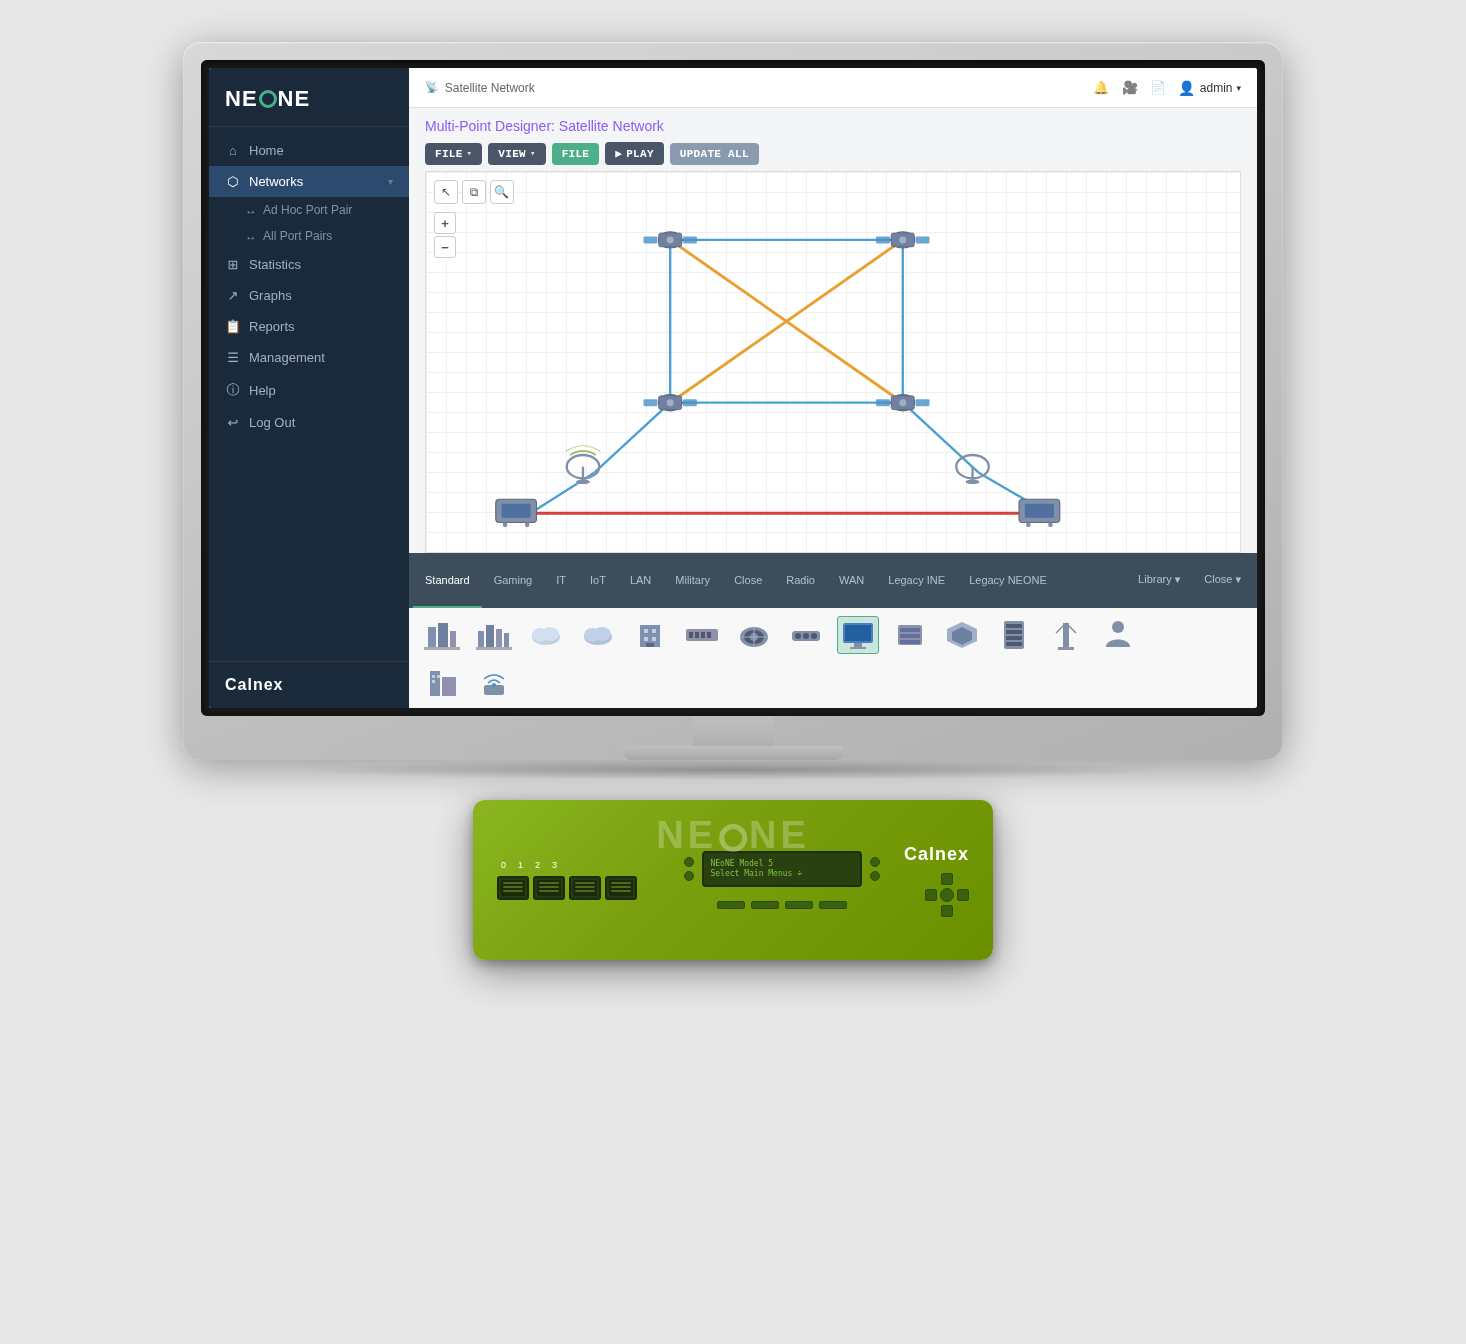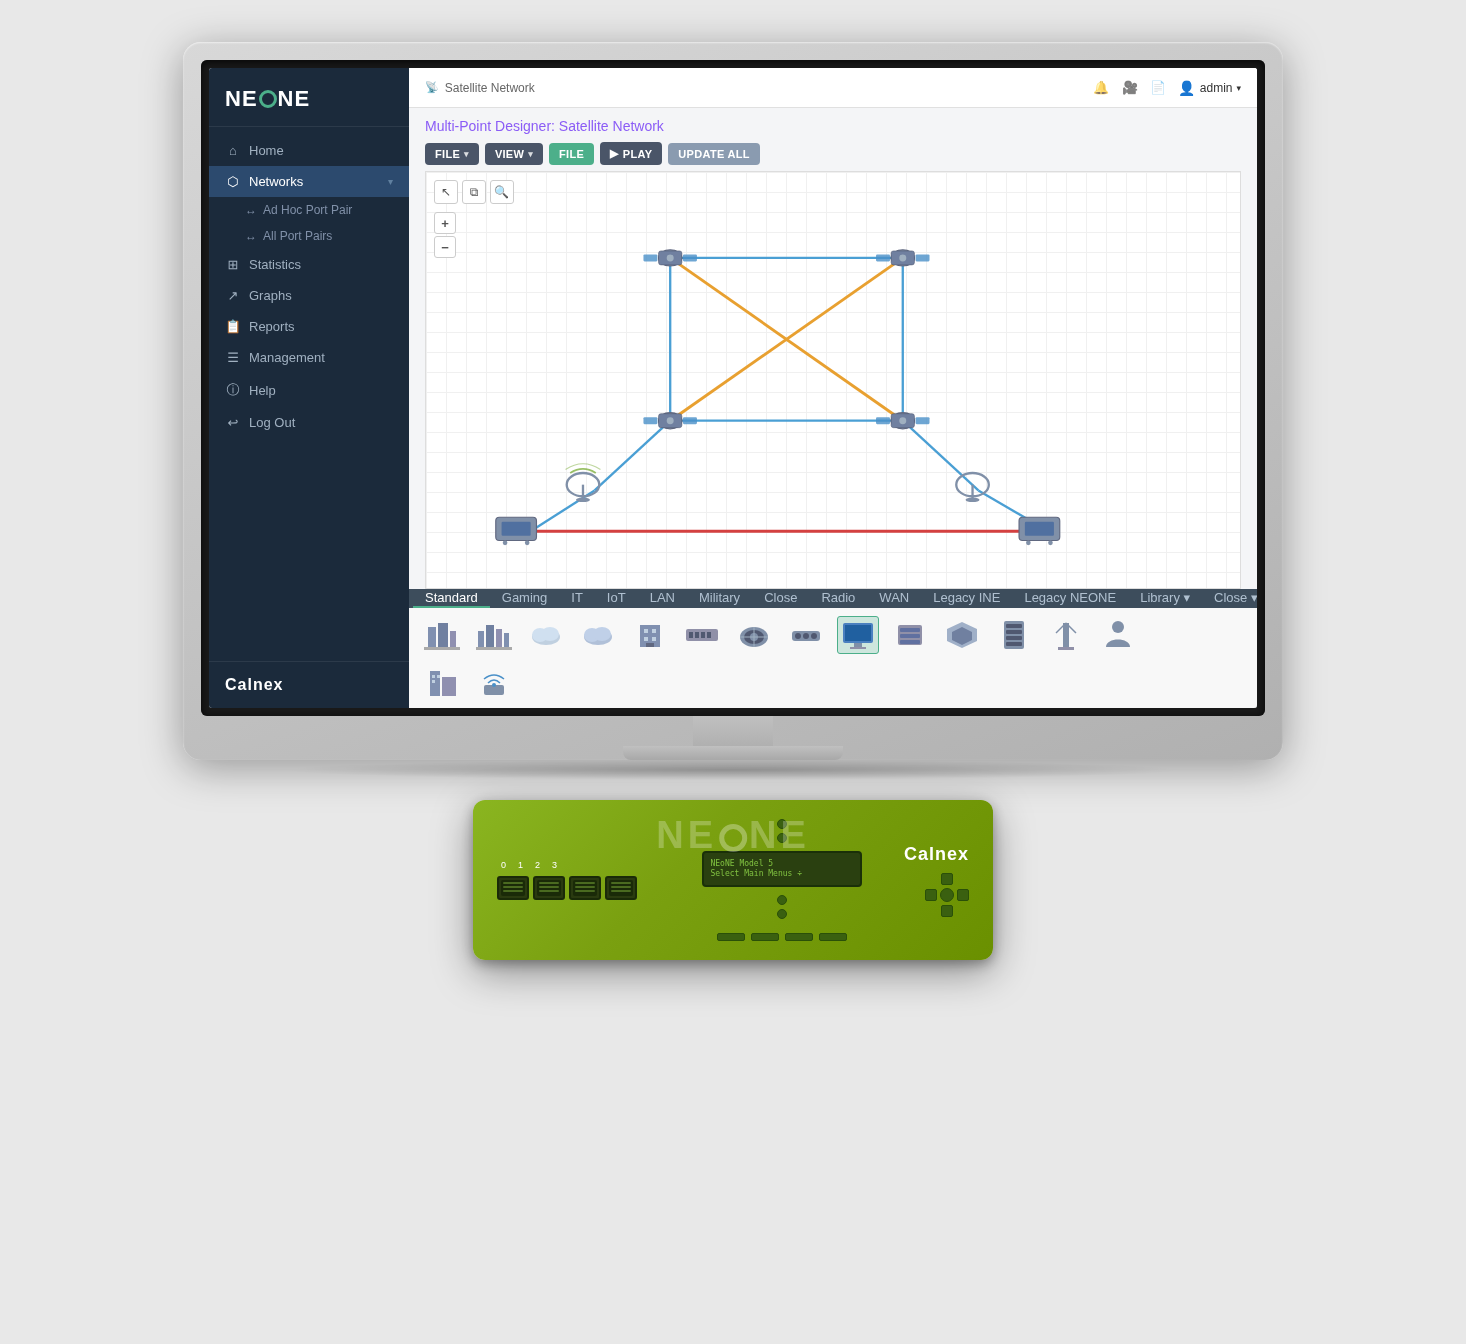--- a/index.html
+++ b/index.html
@@ -243,20 +243,21 @@
       display: flex;
       align-items: center;
       gap: 4px;
       padding: 5px 10px;
       border-radius: 4px;
       font-size: 11px;
       font-weight: 600;
       cursor: pointer;
       border: none;
       letter-spacing: 0.3px;
+      font-family: Liberation Mono, monospace;
     }
 
     .toolbar-btn.dark {
       background: #4a5568;
       color: #fff;
     }
 
     .toolbar-btn.green {
       background: #4caf8a;
       color: #fff;
@@ -355,22 +356,22 @@
 
     .palette-tabs {
       display: flex;
       align-items: center;
       overflow-x: auto;
       background: #3d4d5c;
       padding: 0 4px;
     }
 
     .palette-tab {
-      padding: 1px 12px;
-      font-size: 13px;
+      padding: 20px 12px;
+      font-size: 11px;
       color: #b0c0d0;
       cursor: pointer;
       white-space: nowrap;
       border-bottom: 2px solid transparent;
       flex-shrink: 0;
     }
 
     .palette-tab.active {
       color: #fff;
       border-bottom: 2px solid #4caf8a;
@@ -1030,21 +1031,21 @@
             <div class="hw-port-inner">
               <div class="hw-port-pin"></div>
               <div class="hw-port-pin"></div>
               <div class="hw-port-pin"></div>
             </div>
           </div>
         </div>
       </div>
 
       <div class="hw-mid">
-        <div style="display:flex; align-items:center; gap:8px;flex-direction:column;">
+        <div style="display:flex; align-items:center; gap:8px;">
           <div class="hw-side-btns">
             <div class="hw-side-btn"></div>
             <div class="hw-side-btn"></div>
           </div>
           <div class="hw-display">
             <div class="hw-display-line">NEoNE Model 5</div>
             <div class="hw-display-line">Select Main Menus ÷</div>
           </div>
           <div class="hw-side-btns">
             <div class="hw-side-btn"></div>

